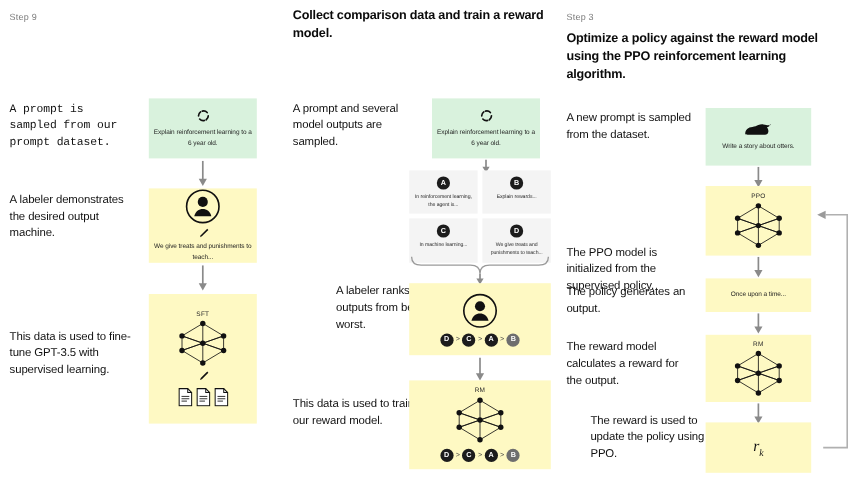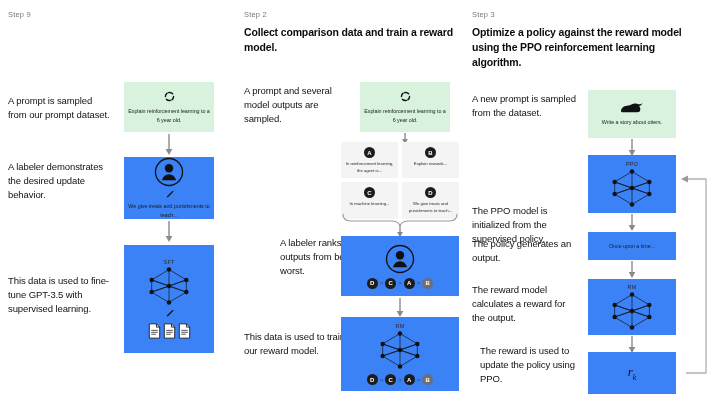--- a/index.html
+++ b/index.html
@@ -30,21 +30,21 @@
   
   .caption {
     position: absolute;
     font-size: 9.5px; line-height: 1.48; color: #111;
     letter-spacing: -.1px;
   }
 
   
   .panel {
     position: absolute;
-    background: #3b82f6;
+    background: #fef9c3;
     display: flex; flex-direction: column;
     align-items: center; justify-content: center;
   }
   .panel.green { background: #d9f2dd; }
 
   .panel-text {
     font-size: 5.4px; line-height: 1.5; text-align: center;
     color: #1d1d1d; padding: 0 4px; letter-spacing: -.05px;
   }
   .net-label { font-size: 5.4px; color: #2a2a2a; margin-bottom: 1px; letter-spacing: .2px;}
@@ -94,22 +94,22 @@
 </style>
 </head>
 <body>
 
 <div class="page">
 
   <div class="col" id="col-1">
     <div class="step-label">Step 9</div>
   </div>
 
-  <div class="caption" style="left:8px; top:94px; width:104px;">A prompt is sampled from our prompt dataset.</div>
-  <div class="caption" style="left:8px; top:160px; width:104px;">A labeler demonstrates the desired update behavior.</div>
+  <div class="caption" style="left:8px; top:84px; width:104px;font-family:Liberation Mono, monospace;">A prompt is sampled from our prompt dataset.</div>
+  <div class="caption" style="left:8px; top:160px; width:104px;">A labeler demonstrates the desired output machine.</div>
   <div class="caption" style="left:8px; top:274px; width:104px;">This data is used to fine-tune GPT-3.5 with supervised learning.</div>
 
   <div class="panel green" style="left:124px; top:82px; width:90px; height:50px;">
     <svg class="refresh" viewBox="0 0 24 24">
       <g fill="none" stroke="#111" stroke-width="2.6" stroke-linecap="round">
         <path d="M4.5 12a7.5 7.5 0 0 1 3.2-6.1"></path>
         <path d="M10.4 4.8A7.5 7.5 0 0 1 17.8 7"></path>
         <path d="M19.5 12a7.5 7.5 0 0 1-3.2 6.1"></path>
         <path d="M13.6 19.2A7.5 7.5 0 0 1 6.2 17"></path>
       </g>
@@ -177,21 +177,20 @@
         <path d="M2 1h11l5 5v17H2z" fill="#fff" stroke="#111" stroke-width="1.3"></path>
         <path d="M13 1v5h5" fill="none" stroke="#111" stroke-width="1.3"></path>
         <g stroke="#111" stroke-width="1.1">
             <path d="M5 11h10M5 14h10M5 17h7"></path>
           </g>
       </svg>
     </div>
   </div>
 
   <div class="col" id="col-2">
-    <div class="step-label">Step 2</div>
     <div class="step-title">Collect comparison data and train a reward model.</div>
   </div>
 
   <div class="caption" style="left:244px; top:84px; width:104px;">A prompt and several model outputs are sampled.</div>
   <div class="caption" style="left:260px; top:236px; width:104px;margin-left:20px;">A labeler ranks the outputs from best to worst.</div>
   <div class="caption" style="left:244px; top:330px; width:104px;">This data is used to train our reward model.</div>
 
   <div class="panel green" style="left:360px; top:82px; width:90px; height:50px;">
     <svg class="refresh" viewBox="0 0 24 24">
       <g fill="none" stroke="#111" stroke-width="2.6" stroke-linecap="round">
@@ -285,21 +284,21 @@
 
   <div class="col" id="col-3">
     <div class="step-label">Step 3</div>
     <div class="step-title">Optimize a policy against the reward model using the PPO reinforcement learning algorithm.</div>
   </div>
 
   <div class="caption" style="left:472px; top:92px; width:104px;">A new prompt is sampled from the dataset.</div>
   <div class="caption" style="left:472px; top:164px; width:104px;margin-top:40px;">The PPO model is initialized from the supervised policy.</div>
   <div class="caption" style="left:472px; top:237px; width:104px;">The policy generates an output.</div>
   <div class="caption" style="left:472px; top:283px; width:104px;">The reward model calculates a reward for the output.</div>
-  <div class="caption" style="left:480px; top:344px; width:104px;">The reward is used to update the policy using PPO.</div>
+  <div class="caption" style="left:492px; top:344px; width:104px;">The reward is used to update the policy using PPO.</div>
 
   <div class="panel green" style="left:588px; top:90px; width:88px; height:48px;">
     <svg class="otter" viewBox="0 0 52 26">
       <path d="M4 21 C4 14 9 10 16 9.5 C20 9 23 8 26 6.5 C29 5 33 4.5 37 6 C41 7.5 44 6.5 47 4.5 C45 8 43 9.5 40 10 C42 12 43 15 42.5 18 C42 21 40 22.5 37 22.5 L8 22.5 C6 22.5 4 22 4 21 Z" fill="#111"></path>
       <circle cx="44.5" cy="6.2" r=".9" fill="#fff"></circle>
     </svg>
     <div class="panel-text">Write a story about otters.</div>
   </div>
 
   <svg class="arrow" style="left:626px; top:139px;" width="12" height="18">

